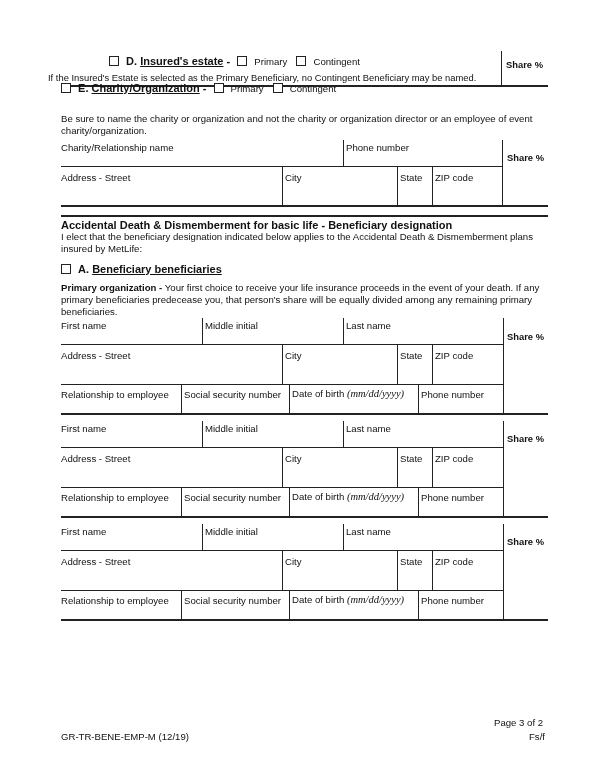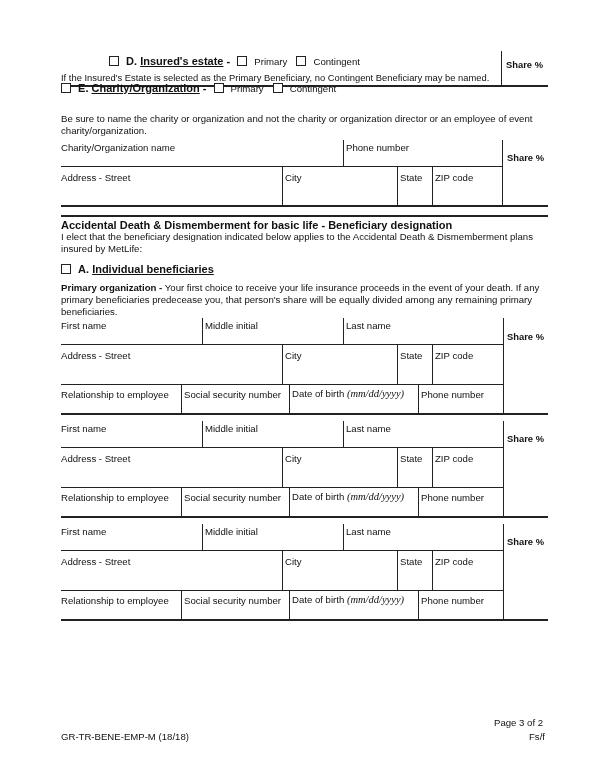--- a/index.html
+++ b/index.html
@@ -24,39 +24,39 @@
 <div class="abs sec-head" style="left:61px; top:55px;padding-left:48px;">
   <span class="cb"></span>
   <span style="margin-left:4px;">D.</span>
   <u>Insured's estate</u>
   <span>-</span>
   <span class="cb" style="margin-left:4px;"></span>
   <span class="opt" style="margin-left:4px;">Primary</span>
   <span class="cb" style="margin-left:6px;"></span>
   <span class="opt" style="margin-left:4px;">Contingent</span>
 </div>
-<div class="lbl" style="left:61px; top:72px; font-size:9.4px;">If the Insured's Estate is selected as the Primary Beneficiary, no Contingent Beneficiary may be named.</div>
+<div class="lbl" style="left:48px; top:72px; font-size:9.4px;">If the Insured's Estate is selected as the Primary Beneficiary, no Contingent Beneficiary may be named.</div>
 <div class="vline" style="left:501px; top:51px; height:34px;"></div>
 <div class="share" style="left:506px; top:59px;">Share %</div>
 <div class="field" style="left:502px; top:70px; width:46px; height:15px;"></div>
 <div class="hline thick" style="left:61px; top:85px; width:487px;"></div>
 
 <div class="abs sec-head" style="left:61px; top:82px;">
   <span class="cb"></span>
   <span style="margin-left:4px;">E.</span>
   <u>Charity/Organization</u>
   <span>-</span>
   <span class="cb" style="margin-left:4px;"></span>
   <span class="opt" style="margin-left:4px;">Primary</span>
   <span class="cb" style="margin-left:6px;"></span>
   <span class="opt" style="margin-left:4px;">Contingent</span>
 </div>
 <div class="abs" style="left:61px; top:113px; width:487px; font-size:9.6px; line-height:11.5px;">Be sure to name the charity or organization and not the charity or organization director or an employee of event charity/organization.</div>
 
-<div class="lbl" style="left:61px; top:142px;">Charity/Organization name</div>
+<div class="lbl" style="left:61px; top:142px;">Charity/Relationship name</div>
 <div class="field" style="left:61px; top:140px; width:282px; height:26px;"></div>
 <div class="vline" style="left:343px; top:140px; height:26px;"></div>
 <div class="lbl" style="left:346px; top:142px;">Phone number</div>
 <div class="field" style="left:344px; top:140px; width:157px; height:26px;"></div>
 <div class="vline" style="left:502px; top:140px; height:66px;"></div>
 <div class="share" style="left:507px; top:152px;">Share %</div>
 <div class="field" style="left:503px; top:164px; width:45px; height:42px;"></div>
 <div class="hline" style="left:61px; top:166px; width:441px;"></div>
 <div class="lbl" style="left:61px; top:172px;">Address - Street</div>
 <div class="field" style="left:61px; top:167px; width:221px; height:39px;"></div>
@@ -71,21 +71,21 @@
 <div class="field" style="left:433px; top:167px; width:69px; height:39px;"></div>
 <div class="hline thick" style="left:61px; top:205px; width:487px;"></div>
 <div class="hline thick" style="left:61px; top:215px; width:487px;"></div>
 
 <div class="abs" style="left:61px; top:219px; font-size:11px; font-weight:bold;">Accidental Death &amp; Dismemberment for basic life - Beneficiary designation</div>
 <div class="abs" style="left:61px; top:231px; width:490px; font-size:9.6px; line-height:11.5px;">I elect that the beneficiary designation indicated below applies to the Accidental Death &amp; Dismemberment plans insured by MetLife:</div>
 
 <div class="abs sec-head" style="left:61px; top:263px;">
   <span class="cb"></span>
   <span style="margin-left:4px;">A.</span>
-  <u>Individual beneficiaries</u>
+  <u>Beneficiary beneficiaries</u>
 </div>
 
 <div class="abs" style="left:61px; top:282px; width:490px; font-size:9.6px; line-height:11.8px;"><b>Primary organization -</b><span> Your first choice to receive your life insurance proceeds in the event of your death. If any primary beneficiaries predecease you, that person's share will be equally divided among any remaining primary beneficiaries.</span></div>
 
 <div class="abs" style="left:0; top:318px; width:600px; height:96px;">
   <div class="lbl" style="left:61px; top:2px;">First name</div>
   <div class="field" style="left:61px; top:0; width:141px; height:26px;"></div>
   <div class="vline" style="left:202px; top:0; height:26px;"></div>
   <div class="lbl" style="left:205px; top:2px;">Middle initial</div>
   <div class="field" style="left:203px; top:0; width:140px; height:26px;"></div>
@@ -194,14 +194,14 @@
   <div class="vline" style="left:289px; top:67px; height:28px;"></div>
   <div class="lbl" style="left:292px; top:70px;"><span>Date of birth</span> <i class="serif">(mm/dd/yyyy)</i></div>
   <div class="field" style="left:290px; top:67px; width:128px; height:28px;"></div>
   <div class="vline" style="left:418px; top:67px; height:28px;"></div>
   <div class="lbl" style="left:421px; top:71px;">Phone number</div>
   <div class="field" style="left:419px; top:67px; width:84px; height:28px;"></div>
   <div class="hline thick" style="left:61px; top:95px; width:487px;"></div>
 </div>
 
 <div class="lbl" style="left:494px; top:717px; font-size:9.6px;">Page  3 of 2</div>
-<div class="lbl" style="left:61px; top:731px; font-size:9.6px;">GR-TR-BENE-EMP-M (18/18)</div>
+<div class="lbl" style="left:61px; top:731px; font-size:9.6px;">GR-TR-BENE-EMP-M (12/19)</div>
 <div class="lbl" style="left:529px; top:731px; font-size:9.6px;">Fs/f</div>
 
 </body></html>

